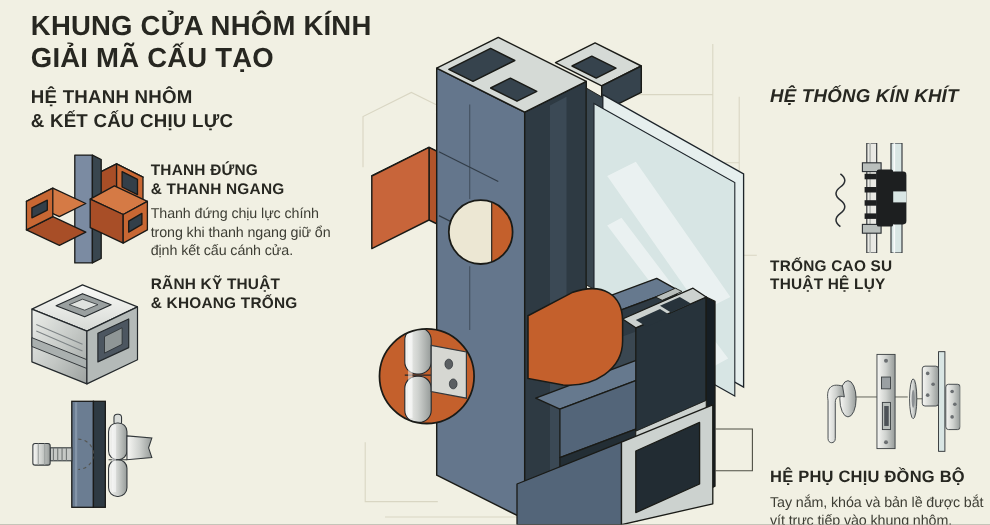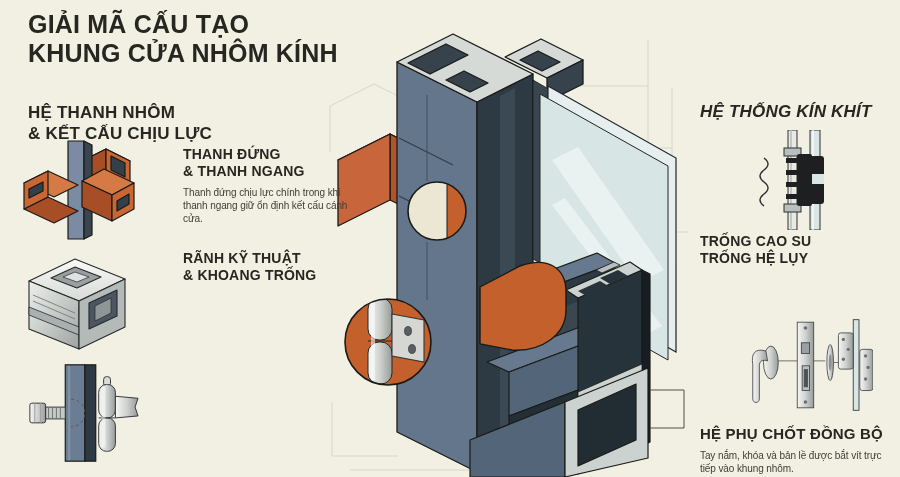--- a/index.html
+++ b/index.html
@@ -3,26 +3,26 @@
 <meta charset="utf-8">
 <style>
   html,body{margin:0;padding:0;background:#8a8a80;}
   .canvas{
     position:relative;width:900px;height:477px;background:#f1f0e3;
     font-family:"Liberation Sans",sans-serif;overflow:hidden;
   }
   .abs{position:absolute;}
   .page-title{left:28px;top:10px;width:320px;font-size:25px;font-weight:bold;
     color:#272721;line-height:1.16;letter-spacing:.2px;}
-  .section-heading{font-size:17px;font-weight:bold;color:#272721;line-height:1.22;letter-spacing:.2px;margin-top:24px;}
+  .section-heading{font-size:17px;font-weight:bold;color:#272721;line-height:1.22;letter-spacing:.2px;}
   .left-heading{left:28px;top:79px;width:260px;}
   .right-heading{left:700px;top:78px;width:195px;font-style:italic;}
   .item-title{font-size:14px;font-weight:bold;color:#272721;line-height:1.24;letter-spacing:.2px;}
-  .item-body{font-size:10px;color:#3e3e35;line-height:1.3;margin-top:5px;letter-spacing:-.1px;}
-  .l-text{left:137px;width:184px;margin-left:46px;}
+  .item-body{font-size:13px;color:#3e3e35;line-height:1.3;margin-top:5px;letter-spacing:-.1px;}
+  .l-text{left:137px;width:184px;}
   .r-text{left:700px;width:198px;}
   svg{display:block;}
   .illustration{left:0;top:0;width:900px;height:477px;pointer-events:none;}
 </style>
 </head>
 <body>
 
 <div class="canvas">
 
   <svg class="abs illustration" viewBox="0 0 900 477">
@@ -134,22 +134,22 @@
         <ellipse cx="408" cy="331" rx="3.5" ry="4.5" fill="#5b5f62" stroke="#33383c" stroke-width=".7"></ellipse>
         <ellipse cx="412" cy="349" rx="3.5" ry="4.5" fill="#5b5f62" stroke="#33383c" stroke-width=".7"></ellipse>
       </g>
       <circle cx="388" cy="342" r="43" fill="none" stroke="#1a1b17" stroke-width="1.6"></circle>
     </g>
 
     <path d="M650,390 L684,390 L684,428 L650,428" fill="none" stroke="#4e4e44" stroke-width="1"></path>
   </svg>
 
   <div class="abs page-title">
+    <div>KHUNG CỬA NHÔM KÍNH</div>
     <div>GIẢI MÃ CẤU TẠO</div>
-    <div>KHUNG CỬA NHÔM KÍNH</div>
   </div>
 
   <div class="abs section-heading left-heading">
     <div>HỆ THANH NHÔM</div>
     <div>&amp; KẾT CẤU CHỊU LỰC</div>
   </div>
 
   <svg class="abs" style="left:16px;top:139px" width="120" height="106" viewBox="0 0 120 106">
     <g stroke="#1a1a18" stroke-width="1.2" stroke-linejoin="round">
       <polygon points="62,24 90,10 114,22 86,36" fill="#d57a45"></polygon>
@@ -247,21 +247,21 @@
     <rect x="38" y="40" width="11" height="5" fill="#1d1f20"></rect>
     <rect x="38" y="52" width="11" height="5" fill="#1d1f20"></rect>
     <rect x="38" y="64" width="11" height="5" fill="#1d1f20"></rect>
     <rect x="62" y="26" width="14" height="48" rx="3" fill="#1d1f20"></rect>
     <rect x="64" y="44" width="12" height="10" fill="#d9e6e4"></rect>
     <path d="M16,28 q8,6 0,12 q-8,6 0,12 q8,6 0,12 q-8,6 0,12" fill="none" stroke="#2b2f33" stroke-width="1.4"></path>
   </svg>
   <div class="abs r-text" style="top:233px">
     <div class="item-title">
       <div>TRỐNG CAO SU</div>
-      <div>TRỐNG HỆ LỤY</div>
+      <div>THUẬT HỆ LỤY</div>
     </div>
   </div>
 
   <svg class="abs" style="left:733px;top:312px" width="140" height="106" viewBox="0 0 170 110">
     <defs>
       <linearGradient id="gMet3" x1="0" y1="0" x2="1" y2="0">
         <stop offset="0" stop-color="#f7f7f4"></stop>
           <stop offset=".5" stop-color="#cfd2cf"></stop>
           <stop offset="1" stop-color="#969b99"></stop>
       </linearGradient>
@@ -283,17 +283,17 @@
     <rect x="128" y="16" width="18" height="44" rx="3" fill="url(#gMet3)" stroke="#3a3f42"></rect>
     <circle cx="134" cy="24" r="2" fill="#6b6f72"></circle>
       <circle cx="140" cy="36" r="2" fill="#6b6f72"></circle>
       <circle cx="134" cy="48" r="2" fill="#6b6f72"></circle>
     <rect x="154" y="36" width="16" height="50" rx="3" fill="url(#gMet3)" stroke="#3a3f42"></rect>
     <circle cx="161" cy="44" r="2" fill="#6b6f72"></circle>
       <circle cx="164" cy="58" r="2" fill="#6b6f72"></circle>
       <circle cx="161" cy="72" r="2" fill="#6b6f72"></circle>
   </svg>
   <div class="abs r-text" style="top:425px">
-    <div class="item-title" style="font-size:15px">HỆ PHỤ CHỐT ĐỒNG BỘ</div>
+    <div class="item-title" style="font-size:15px">HỆ PHỤ CHỊU ĐỒNG BỘ</div>
     <div class="item-body">Tay nắm, khóa và bản lề được bắt vít trực tiếp vào khung nhôm.</div>
   </div>
 
 </div>
 
 </body></html>

